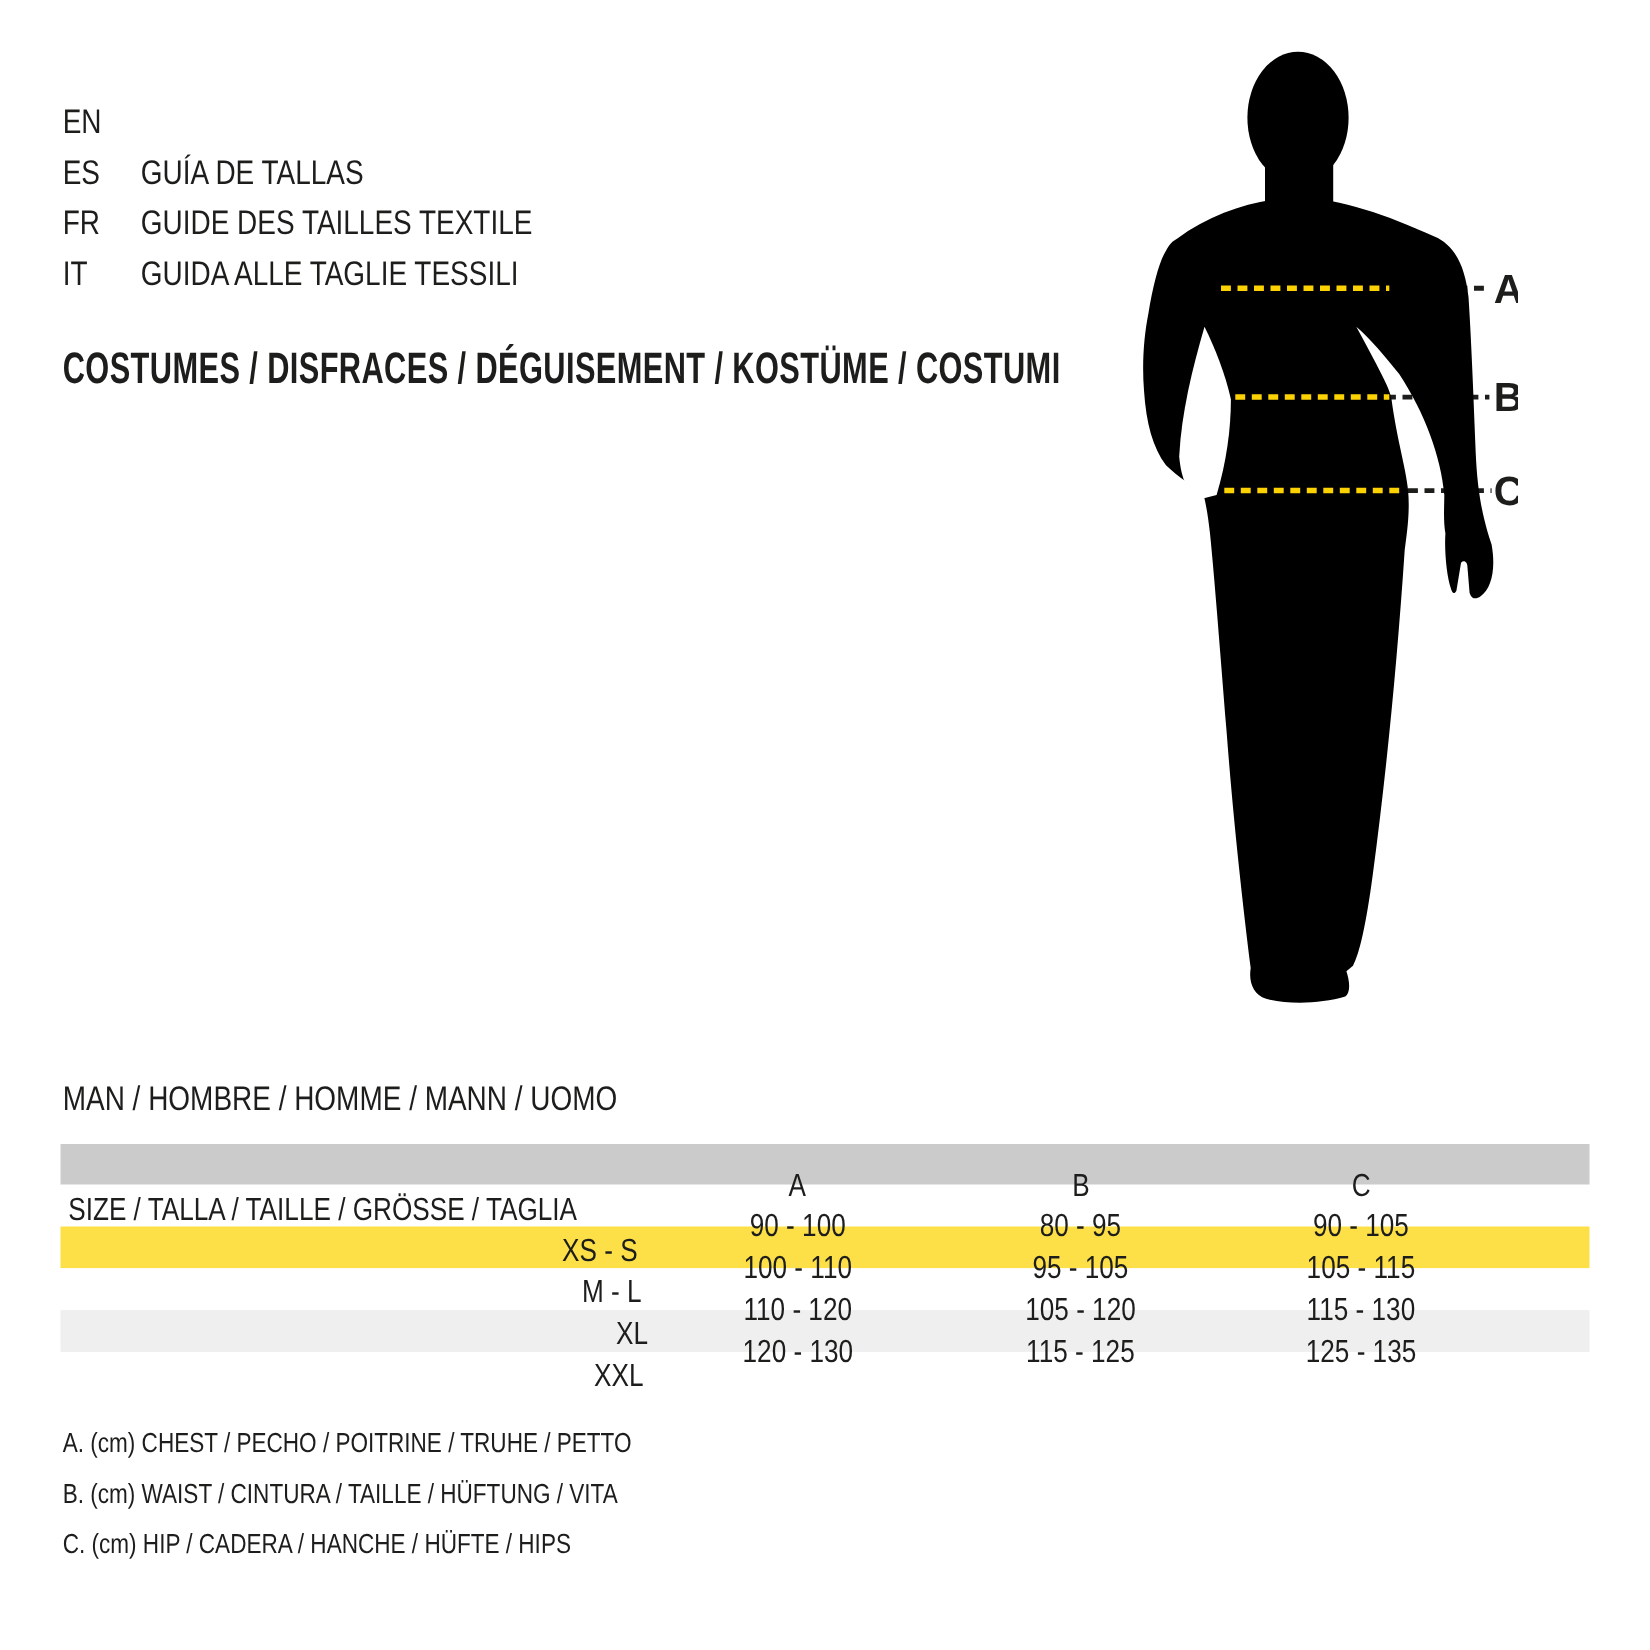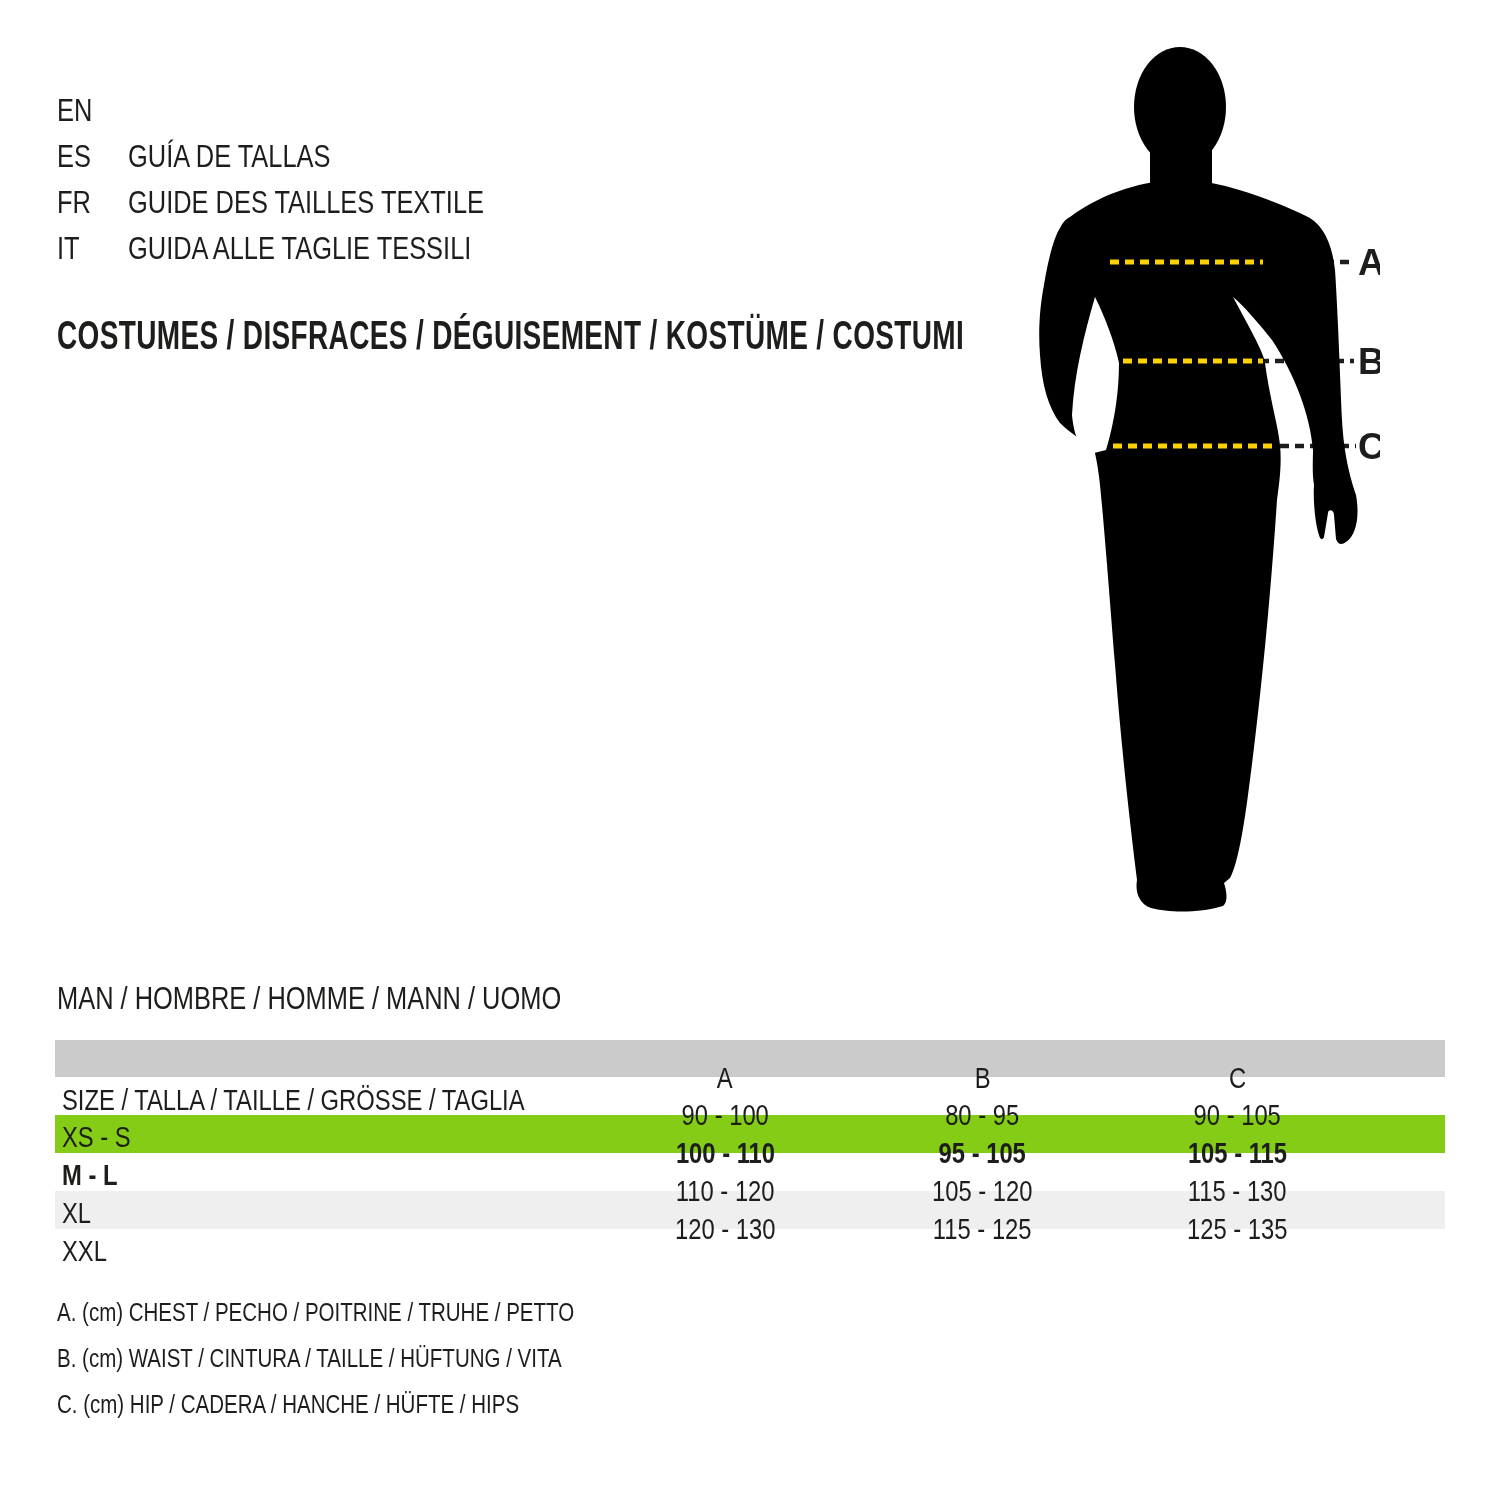--- a/index.html
+++ b/index.html
@@ -17,21 +17,21 @@
 
   .category-title{position:absolute;left:57px;top:313px;font-size:40px;font-weight:800;letter-spacing:.5px;}
 
   .figure-svg{position:absolute;left:1020px;top:45px;}
 
   .section-title{position:absolute;left:57px;top:981px;font-size:31px;font-weight:500;}
 
   .size-table{position:absolute;left:55px;top:1040px;width:1390px;font-size:29px;}
   .t-row{display:grid;grid-template-columns:540px 260px 255px 255px 1fr;align-items:center;height:38px;}
   .t-row.head{height:37px;}
-  .t-cell-label{padding-left:7px;text-align:left;margin-top:44px;}
+  .t-cell-label{padding-left:7px;text-align:right;margin-top:44px;}
   .t-cell-val{text-align:center;}
 
   .legend{position:absolute;left:57px;top:1289px;font-size:25px;}
   .legend-line{height:46px;display:flex;align-items:center;}
 </style>
 </head>
 <body>
 
 <div class="lang-block">
   <div class="lang-row">
@@ -133,21 +133,21 @@
     <span></span>
   </div>
 
   <div class="t-row" style="background:#ffffff;">
     <span class="t-cell-label"><span class="sqz">XS - S</span></span>
     <span class="t-cell-val"><span class="sqzc">90 - 100</span></span>
     <span class="t-cell-val"><span class="sqzc">80 - 95</span></span>
     <span class="t-cell-val"><span class="sqzc">90 - 105</span></span>
     <span></span>
   </div>
-  <div class="t-row" style="background:#84cc16;font-weight:bold;">
+  <div class="t-row" style="background:#fde047;">
     <span class="t-cell-label"><span class="sqz">M - L</span></span>
     <span class="t-cell-val"><span class="sqzc">100 - 110</span></span>
     <span class="t-cell-val"><span class="sqzc">95 - 105</span></span>
     <span class="t-cell-val"><span class="sqzc">105 - 115</span></span>
     <span></span>
   </div>
   <div class="t-row" style="background:#ffffff;">
     <span class="t-cell-label"><span class="sqz">XL</span></span>
     <span class="t-cell-val"><span class="sqzc">110 - 120</span></span>
     <span class="t-cell-val"><span class="sqzc">105 - 120</span></span>

